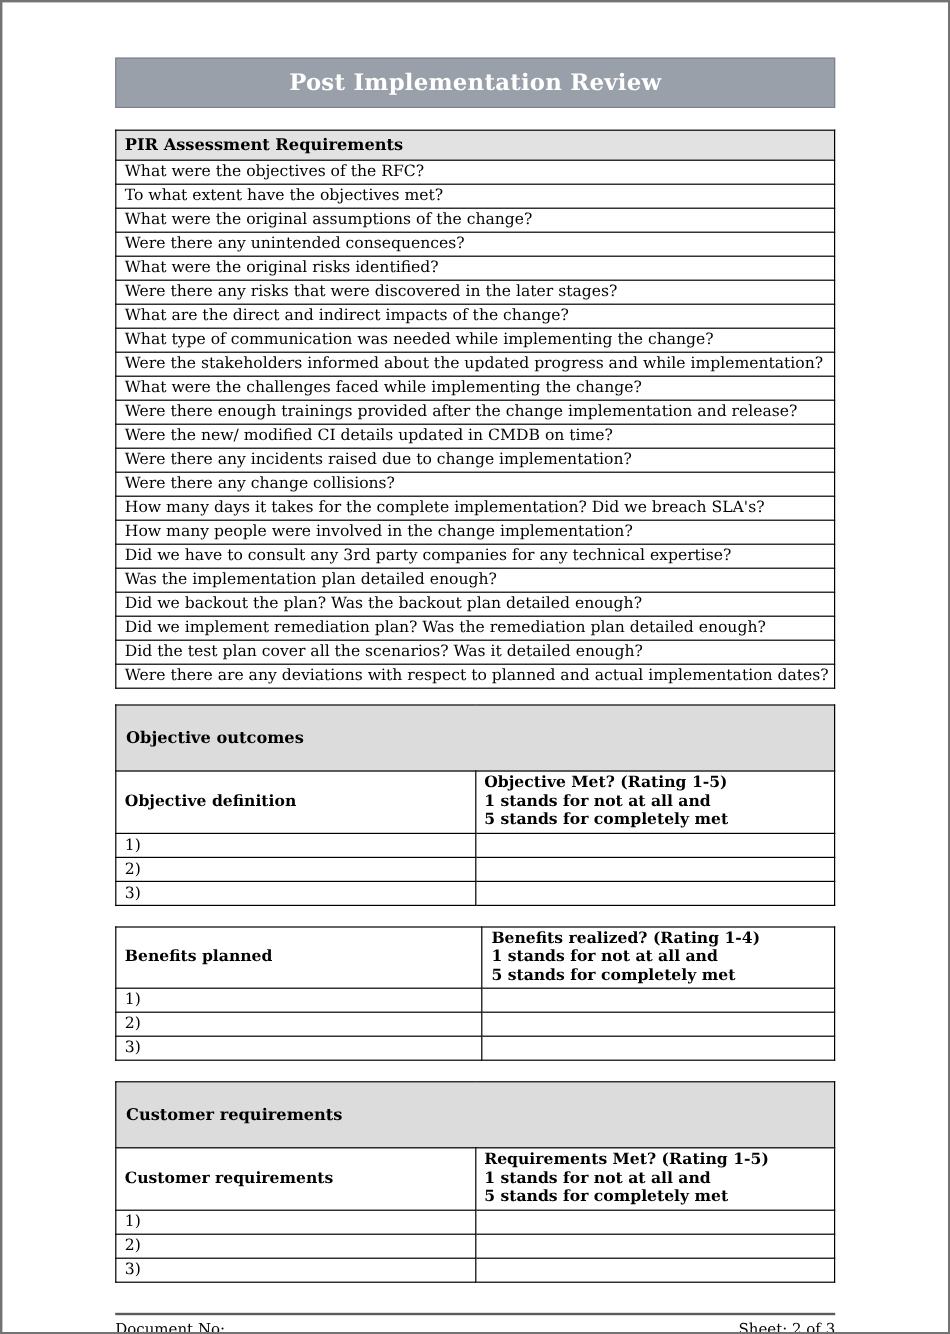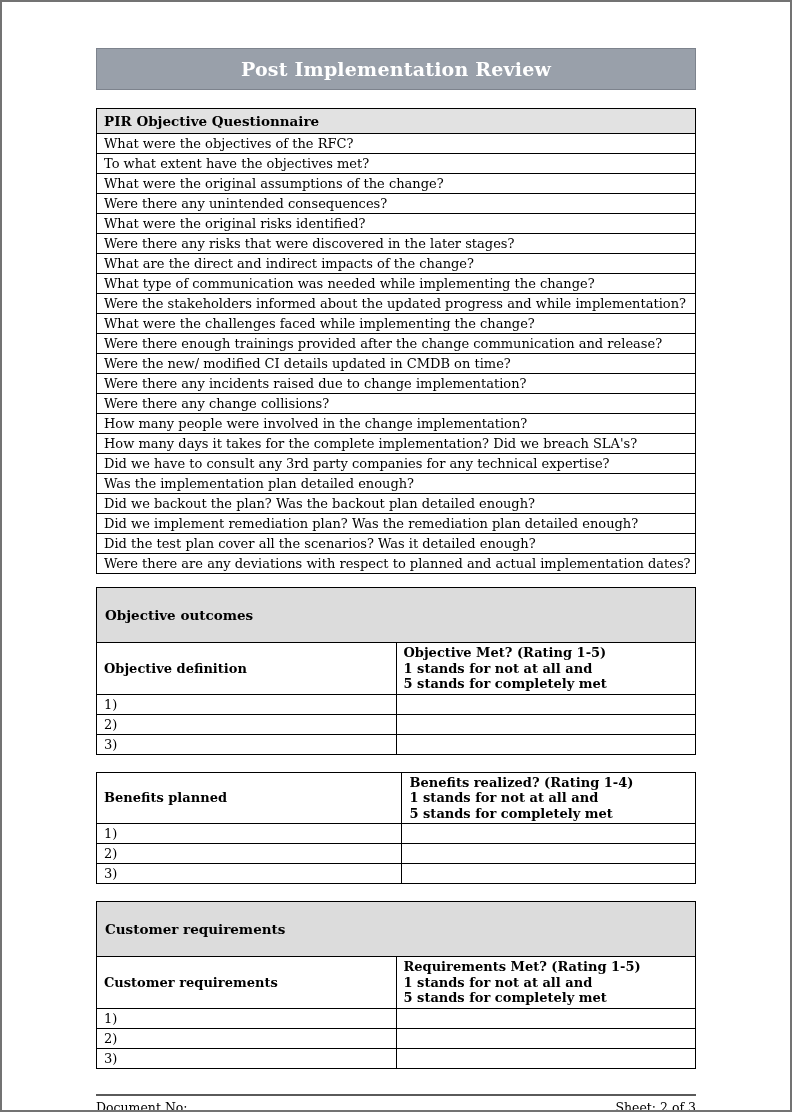--- a/index.html
+++ b/index.html
@@ -93,21 +93,21 @@
 <div class="page">
   <div class="content">
 
     <div class="title-bar">
       <span>Post Implementation Review</span>
     </div>
 
     <table class="q-table">
       <tbody>
         <tr class="q-header">
-          <td>PIR Objective Questionnaire</td>
+          <td>PIR Assessment Requirements</td>
         </tr>
         <tr class="q-row">
             <td>What were the objectives of the RFC?</td>
           </tr>
         <tr class="q-row">
             <td>To what extent have the objectives met?</td>
           </tr>
         <tr class="q-row">
             <td>What were the original assumptions of the change?</td>
           </tr>
@@ -126,36 +126,36 @@
         <tr class="q-row">
             <td>What type of communication was needed while implementing the change?</td>
           </tr>
         <tr class="q-row">
             <td>Were the stakeholders informed about the updated progress and while implementation?</td>
           </tr>
         <tr class="q-row">
             <td>What were the challenges faced while implementing the change?</td>
           </tr>
         <tr class="q-row">
-            <td>Were there enough trainings provided after the change communication and release?</td>
+            <td>Were there enough trainings provided after the change implementation and release?</td>
           </tr>
         <tr class="q-row">
             <td>Were the new/ modified CI details updated in CMDB on time?</td>
           </tr>
         <tr class="q-row">
             <td>Were there any incidents raised due to change implementation?</td>
           </tr>
         <tr class="q-row">
             <td>Were there any change collisions?</td>
           </tr>
         <tr class="q-row">
+            <td>How many days it takes for the complete implementation? Did we breach SLA's?</td>
+          </tr>
+        <tr class="q-row">
             <td>How many people were involved in the change implementation?</td>
-          </tr>
-        <tr class="q-row">
-            <td>How many days it takes for the complete implementation? Did we breach SLA's?</td>
           </tr>
         <tr class="q-row">
             <td>Did we have to consult any 3rd party companies for any technical expertise?</td>
           </tr>
         <tr class="q-row">
             <td>Was the implementation plan detailed enough?</td>
           </tr>
         <tr class="q-row">
             <td>Did we backout the plan? Was the backout plan detailed enough?</td>
           </tr>

